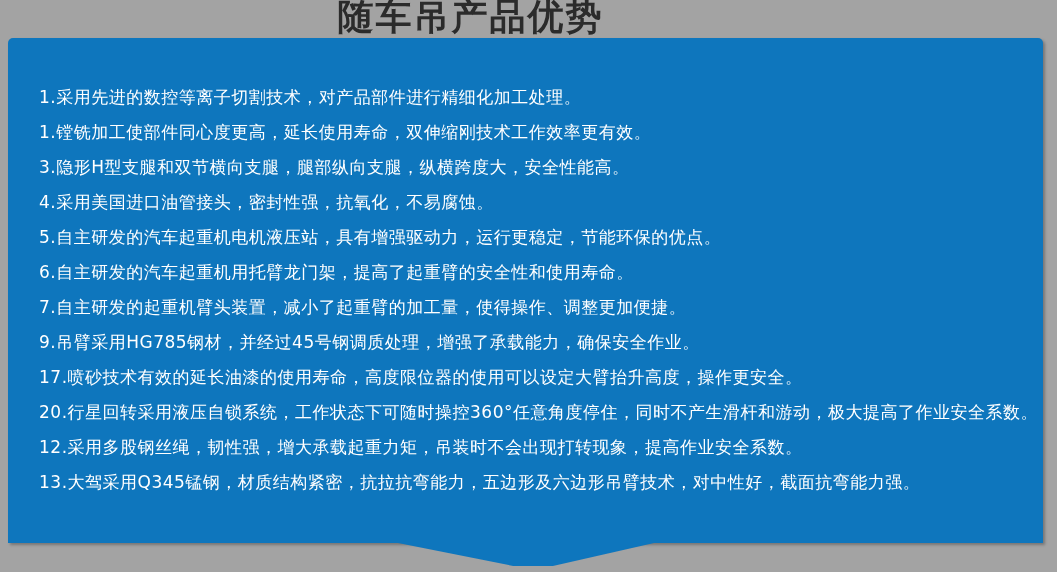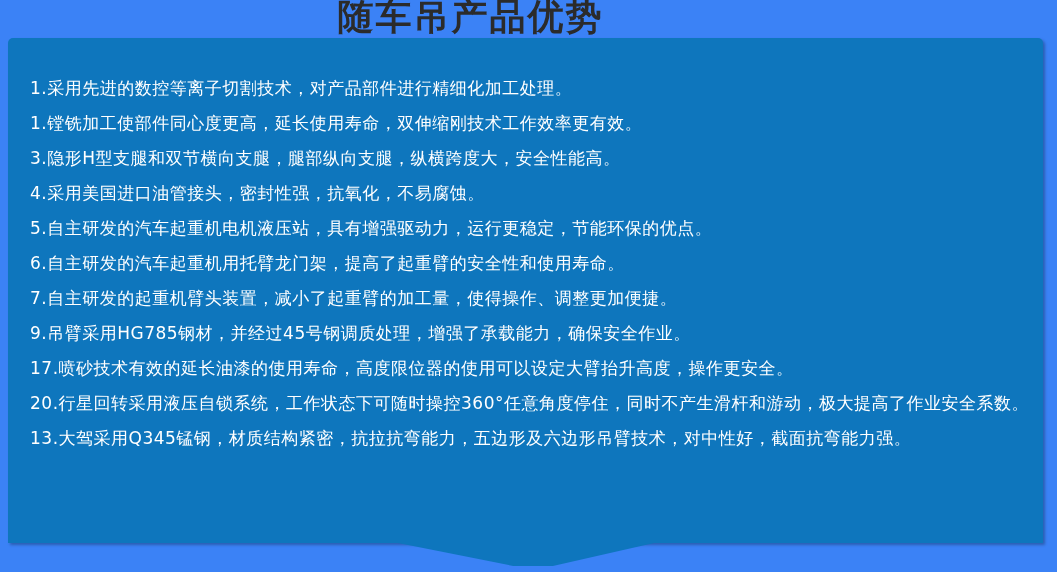--- a/index.html
+++ b/index.html
@@ -4,21 +4,21 @@
 <style>
   html, body { margin: 0; padding: 0; }
   body {
     width: 1057px; height: 572px;
     background: #ffffff;
     font-family: "DejaVu Sans", "Liberation Sans", sans-serif;
   }
   .page {
     position: relative;
     width: 1057px; height: 572px;
-    background: #3b82f6;
+    background: #a3a3a3;
     overflow: hidden;
   }
   .title {
     position: absolute;
     top: -3px; left: 0;
     width: 100%;
     margin: 0;
     text-align: center;
     transform: translateX(-58px);
     font-size: 36px;
@@ -30,21 +30,21 @@
   .panel {
     position: absolute;
     left: 8px; top: 38px;
     width: 1035px; height: 505px;
     background: #0e76bd;
     border-radius: 5px 5px 0 0;
     box-shadow: 2px 2px 3px rgba(0,0,0,0.28);
   }
   .advantage-list {
     list-style: none;
-    margin: 3px;
+    margin: 12px;
     padding: 30px 18px 0 19px;
   }
   .advantage-list li {
     font-size: 17px;
     line-height: 35px;
     color: #ffffff;
     white-space: nowrap;
     letter-spacing: 0.5px;
   }
   .chevron {
@@ -67,19 +67,20 @@
       <li>1.采用先进的数控等离子切割技术，对产品部件进行精细化加工处理。</li>
       <li>1.镗铣加工使部件同心度更高，延长使用寿命，双伸缩刚技术工作效率更有效。</li>
       <li>3.隐形H型支腿和双节横向支腿，腿部纵向支腿，纵横跨度大，安全性能高。</li>
       <li>4.采用美国进口油管接头，密封性强，抗氧化，不易腐蚀。</li>
       <li>5.自主研发的汽车起重机电机液压站，具有增强驱动力，运行更稳定，节能环保的优点。</li>
       <li>6.自主研发的汽车起重机用托臂龙门架，提高了起重臂的安全性和使用寿命。</li>
       <li>7.自主研发的起重机臂头装置，减小了起重臂的加工量，使得操作、调整更加便捷。</li>
       <li>9.吊臂采用HG785钢材，并经过45号钢调质处理，增强了承载能力，确保安全作业。</li>
       <li>17.喷砂技术有效的延长油漆的使用寿命，高度限位器的使用可以设定大臂抬升高度，操作更安全。</li>
       <li>20.行星回转采用液压自锁系统，工作状态下可随时操控360°任意角度停住，同时不产生滑杆和游动，极大提高了作业安全系数。</li>
+      <li>12.采用多股钢丝绳，韧性强，增大承载起重力矩，吊装时不会出现打转现象，提高作业安全系数。</li>
       <li>13.大驾采用Q345锰钢，材质结构紧密，抗拉抗弯能力，五边形及六边形吊臂技术，对中性好，截面抗弯能力强。</li>
     </ul>
   </div>
 
   <div class="chevron"></div>
 
 </div>
 
 </body></html>

